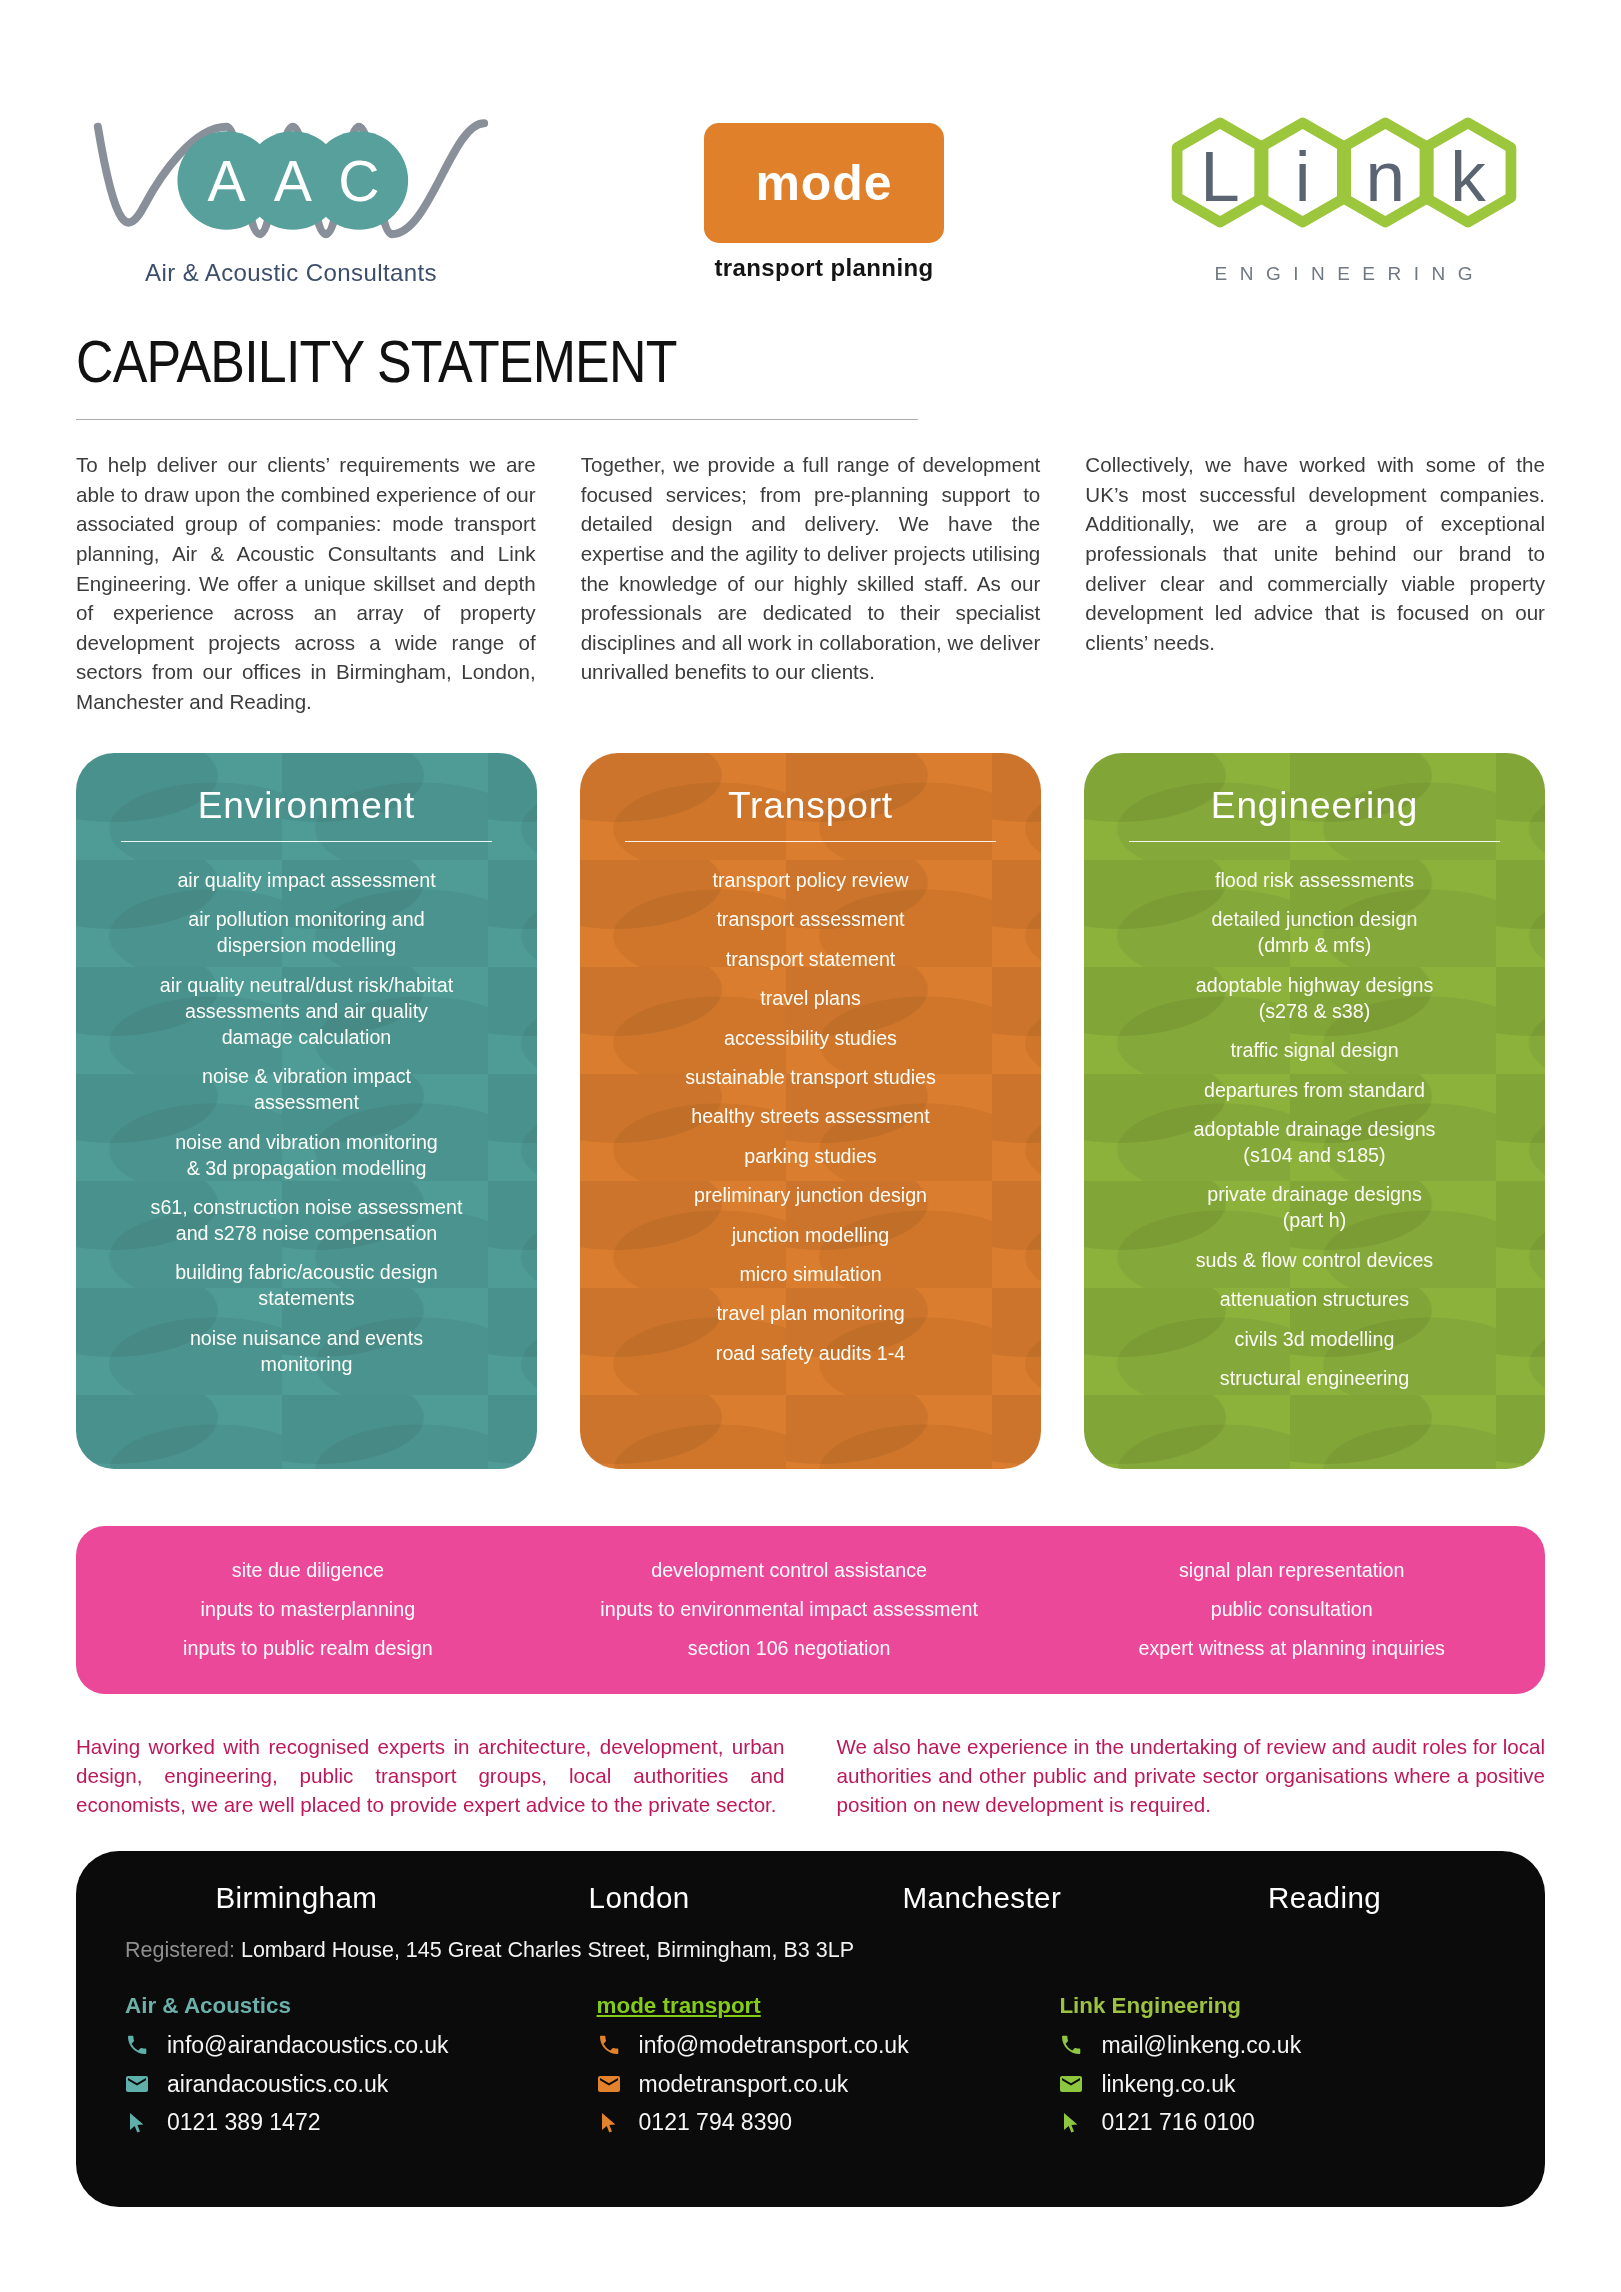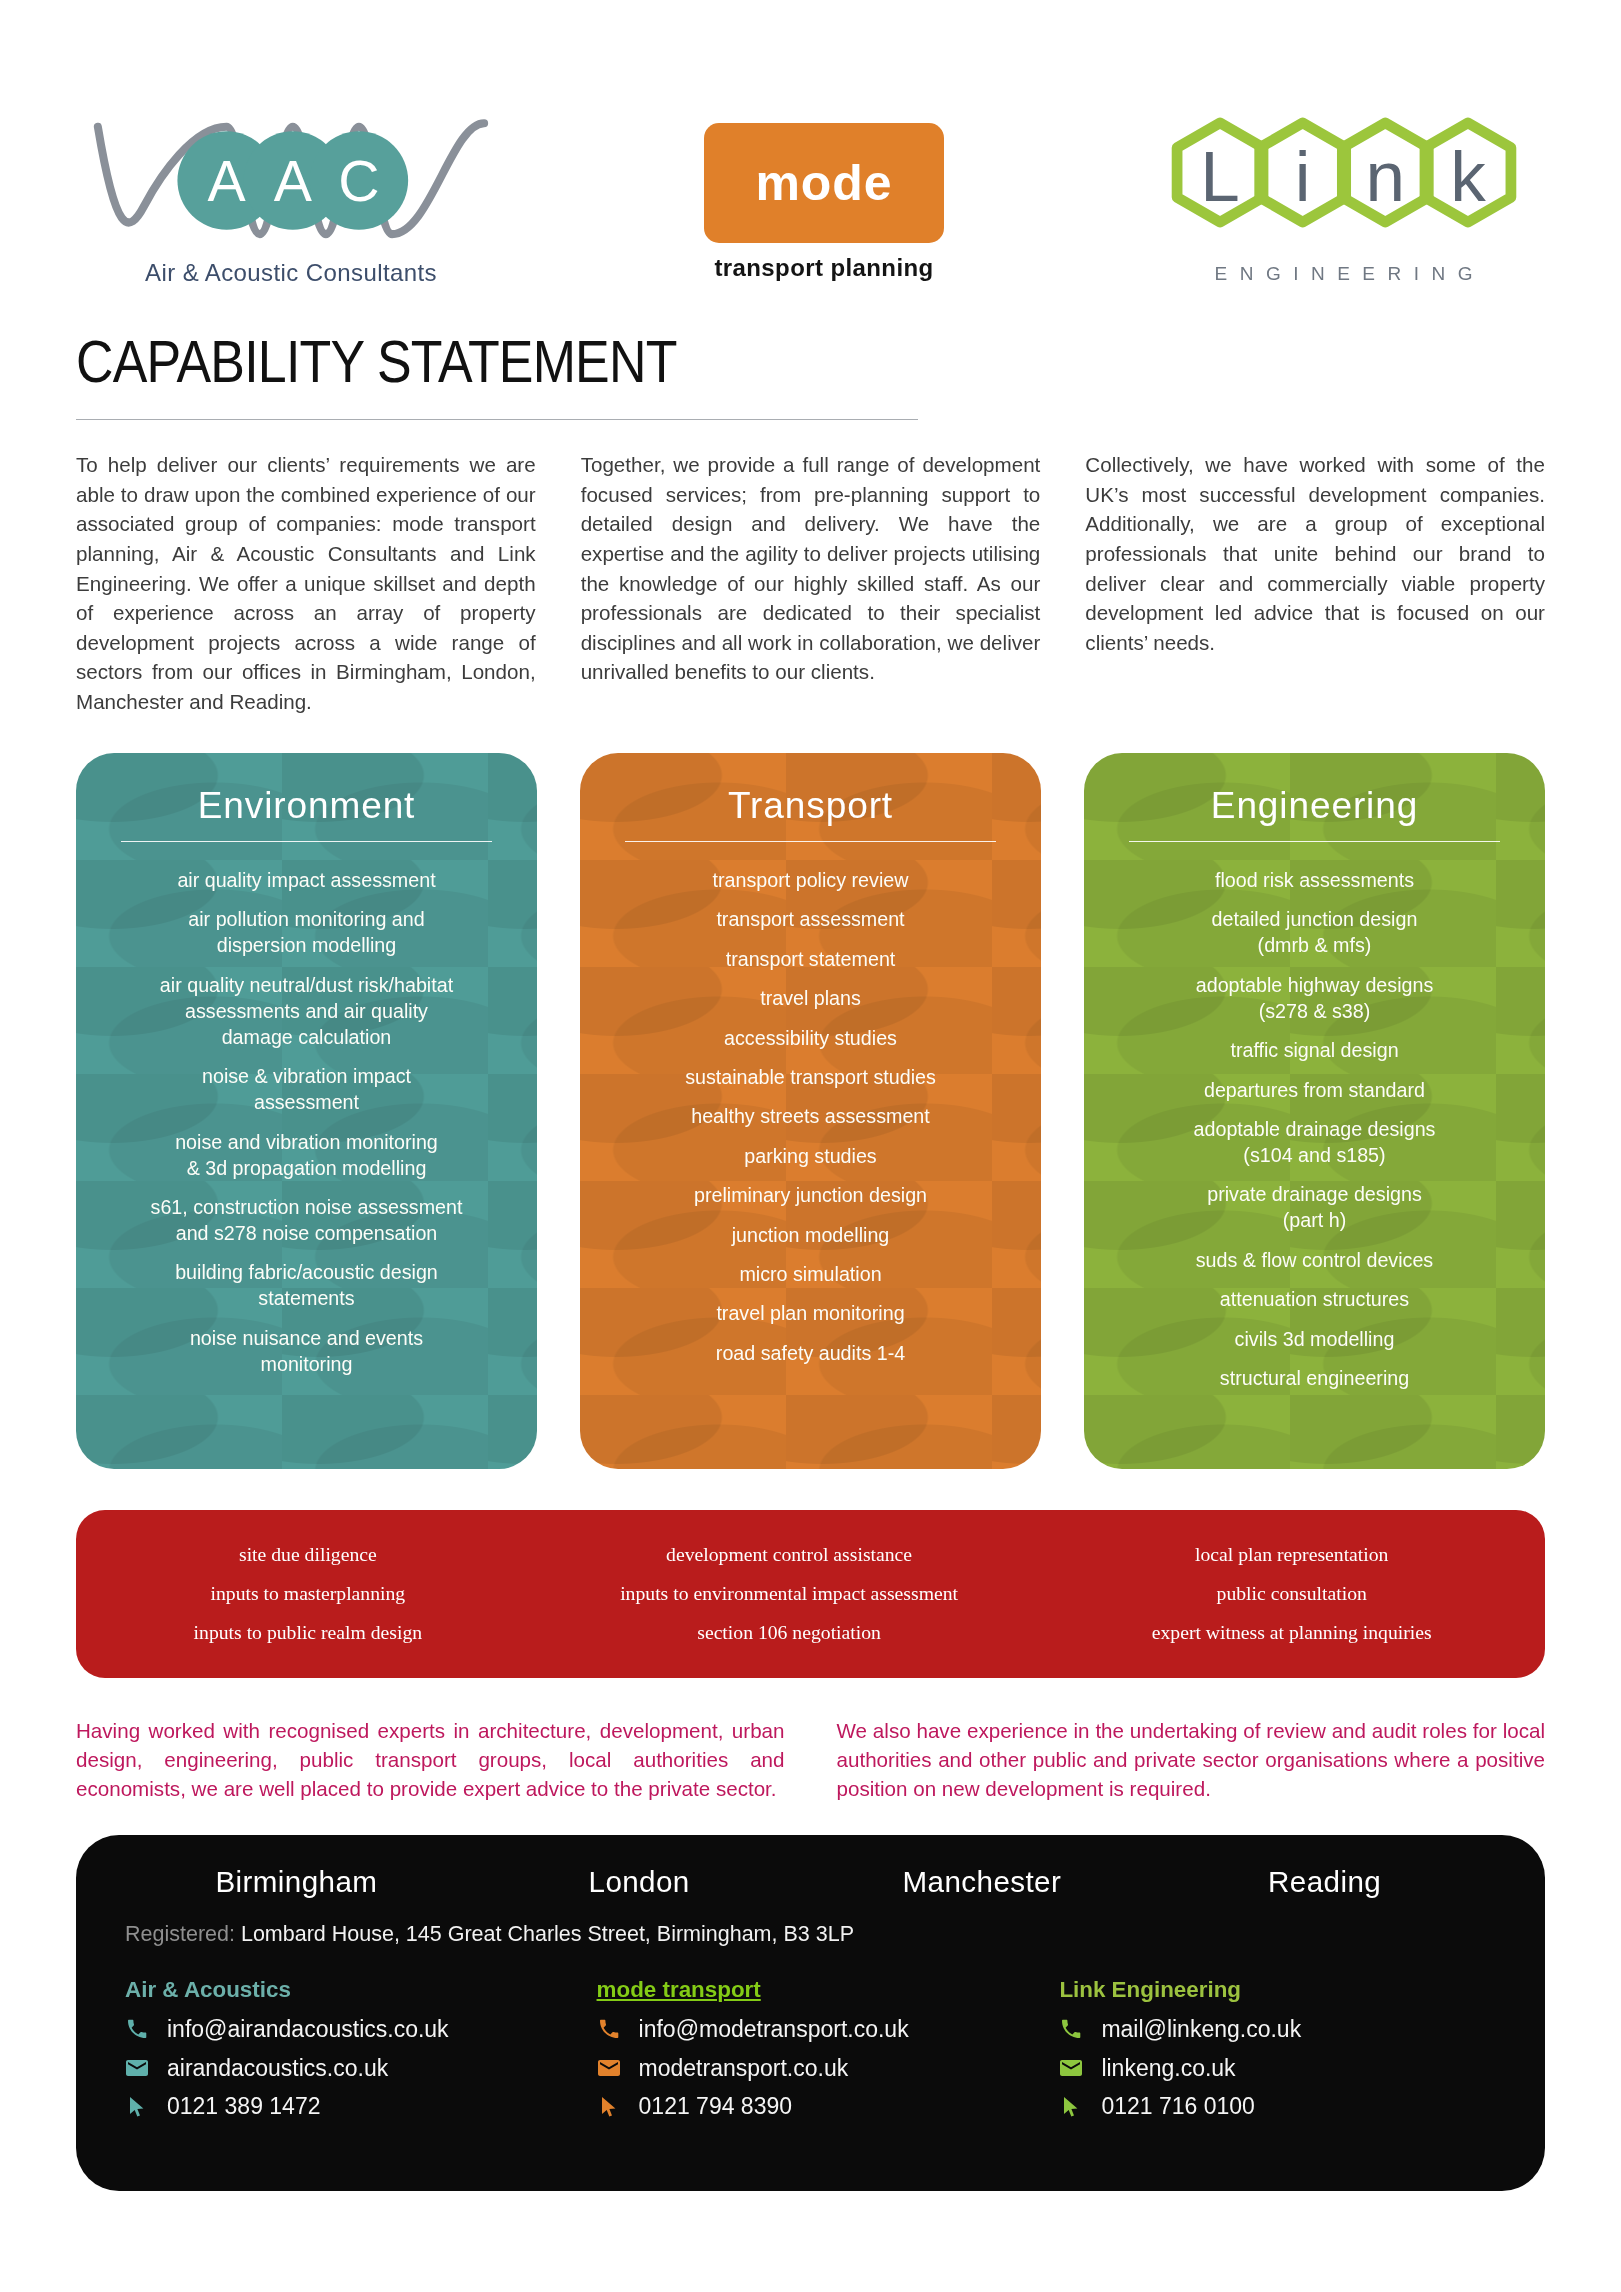--- a/index.html
+++ b/index.html
@@ -39,22 +39,22 @@
                      radial-gradient(ellipse 107px 47px at 139px 76px, rgba(0,0,0,.055) 98%, transparent 100%);}
   .card-eng { background-color:#8cb23c;
     background-image:radial-gradient(ellipse 107px 47px at 36px 22.4px, rgba(0,0,0,.07) 98%, transparent 100%),
                      radial-gradient(ellipse 107px 47px at 139px 76px, rgba(0,0,0,.055) 98%, transparent 100%);}
   .card-title { text-align:center; font-size:37px; letter-spacing:0.9px; font-weight:400; }
   .card-rule { border-bottom:1.8px solid rgba(255,255,255,.9); margin:14.3px 25px 25px; }
   .card-item { text-align:center; font-size:19.7px; line-height:1.32; margin-bottom:13.4px;
                white-space:pre-line; color:#fdfdf8; }
 
   
-  .services-bar { margin-top:41px; background:#b91c1c; border-radius:29px; height:168px;
-                  display:grid; grid-template-columns:1fr 1.25fr 1.1fr; align-items:center; padding:0 18px;font-family:Liberation Serif, serif; }
+  .services-bar { margin-top:57px; background:#ec4899; border-radius:29px; height:168px;
+                  display:grid; grid-template-columns:1fr 1.25fr 1.1fr; align-items:center; padding:0 18px; }
   .services-col { display:flex; flex-direction:column; gap:15px; }
   .services-item { text-align:center; color:#ffffff; font-size:19.7px; line-height:1.2; }
 
   
   .bottom-grid { margin-top:38px; display:grid; grid-template-columns:1fr 1fr; column-gap:52px; }
   .bottom-grid p { font-size:20.6px; line-height:1.42; text-align:justify; color:#be185d; }
 
   
   .footer { margin-top:32px; background:#0b0b0b; border-radius:43px; height:356px; padding:30px 49px 0; color:#ffffff; }
   .cities-row { display:grid; grid-template-columns:1fr 1fr 1fr 1fr; justify-items:center; }
@@ -195,21 +195,21 @@
       <div class="services-item">site due diligence</div>
       <div class="services-item">inputs to masterplanning</div>
       <div class="services-item">inputs to public realm design</div>
     </div>
     <div class="services-col">
       <div class="services-item">development control assistance</div>
       <div class="services-item">inputs to environmental impact assessment</div>
       <div class="services-item">section 106 negotiation</div>
     </div>
     <div class="services-col">
-      <div class="services-item">local plan representation</div>
+      <div class="services-item">signal plan representation</div>
       <div class="services-item">public consultation</div>
       <div class="services-item">expert witness at planning inquiries</div>
     </div>
   </div>
 
   <div class="bottom-grid">
     <p>Having worked with recognised experts in architecture, development, urban design, engineering, public transport groups, local authorities and economists, we are well placed to provide expert advice to the private sector.</p>
     <p>We also have experience in the undertaking of review and audit roles for local authorities and other public and private sector organisations where a positive position on new development is required.</p>
   </div>
 

